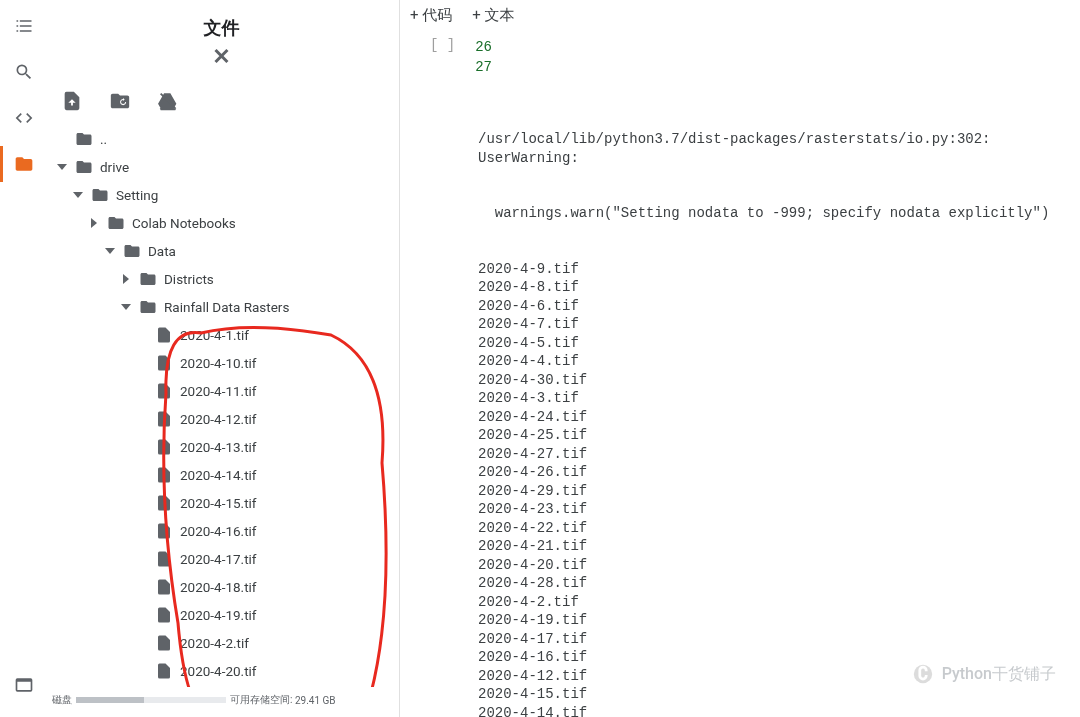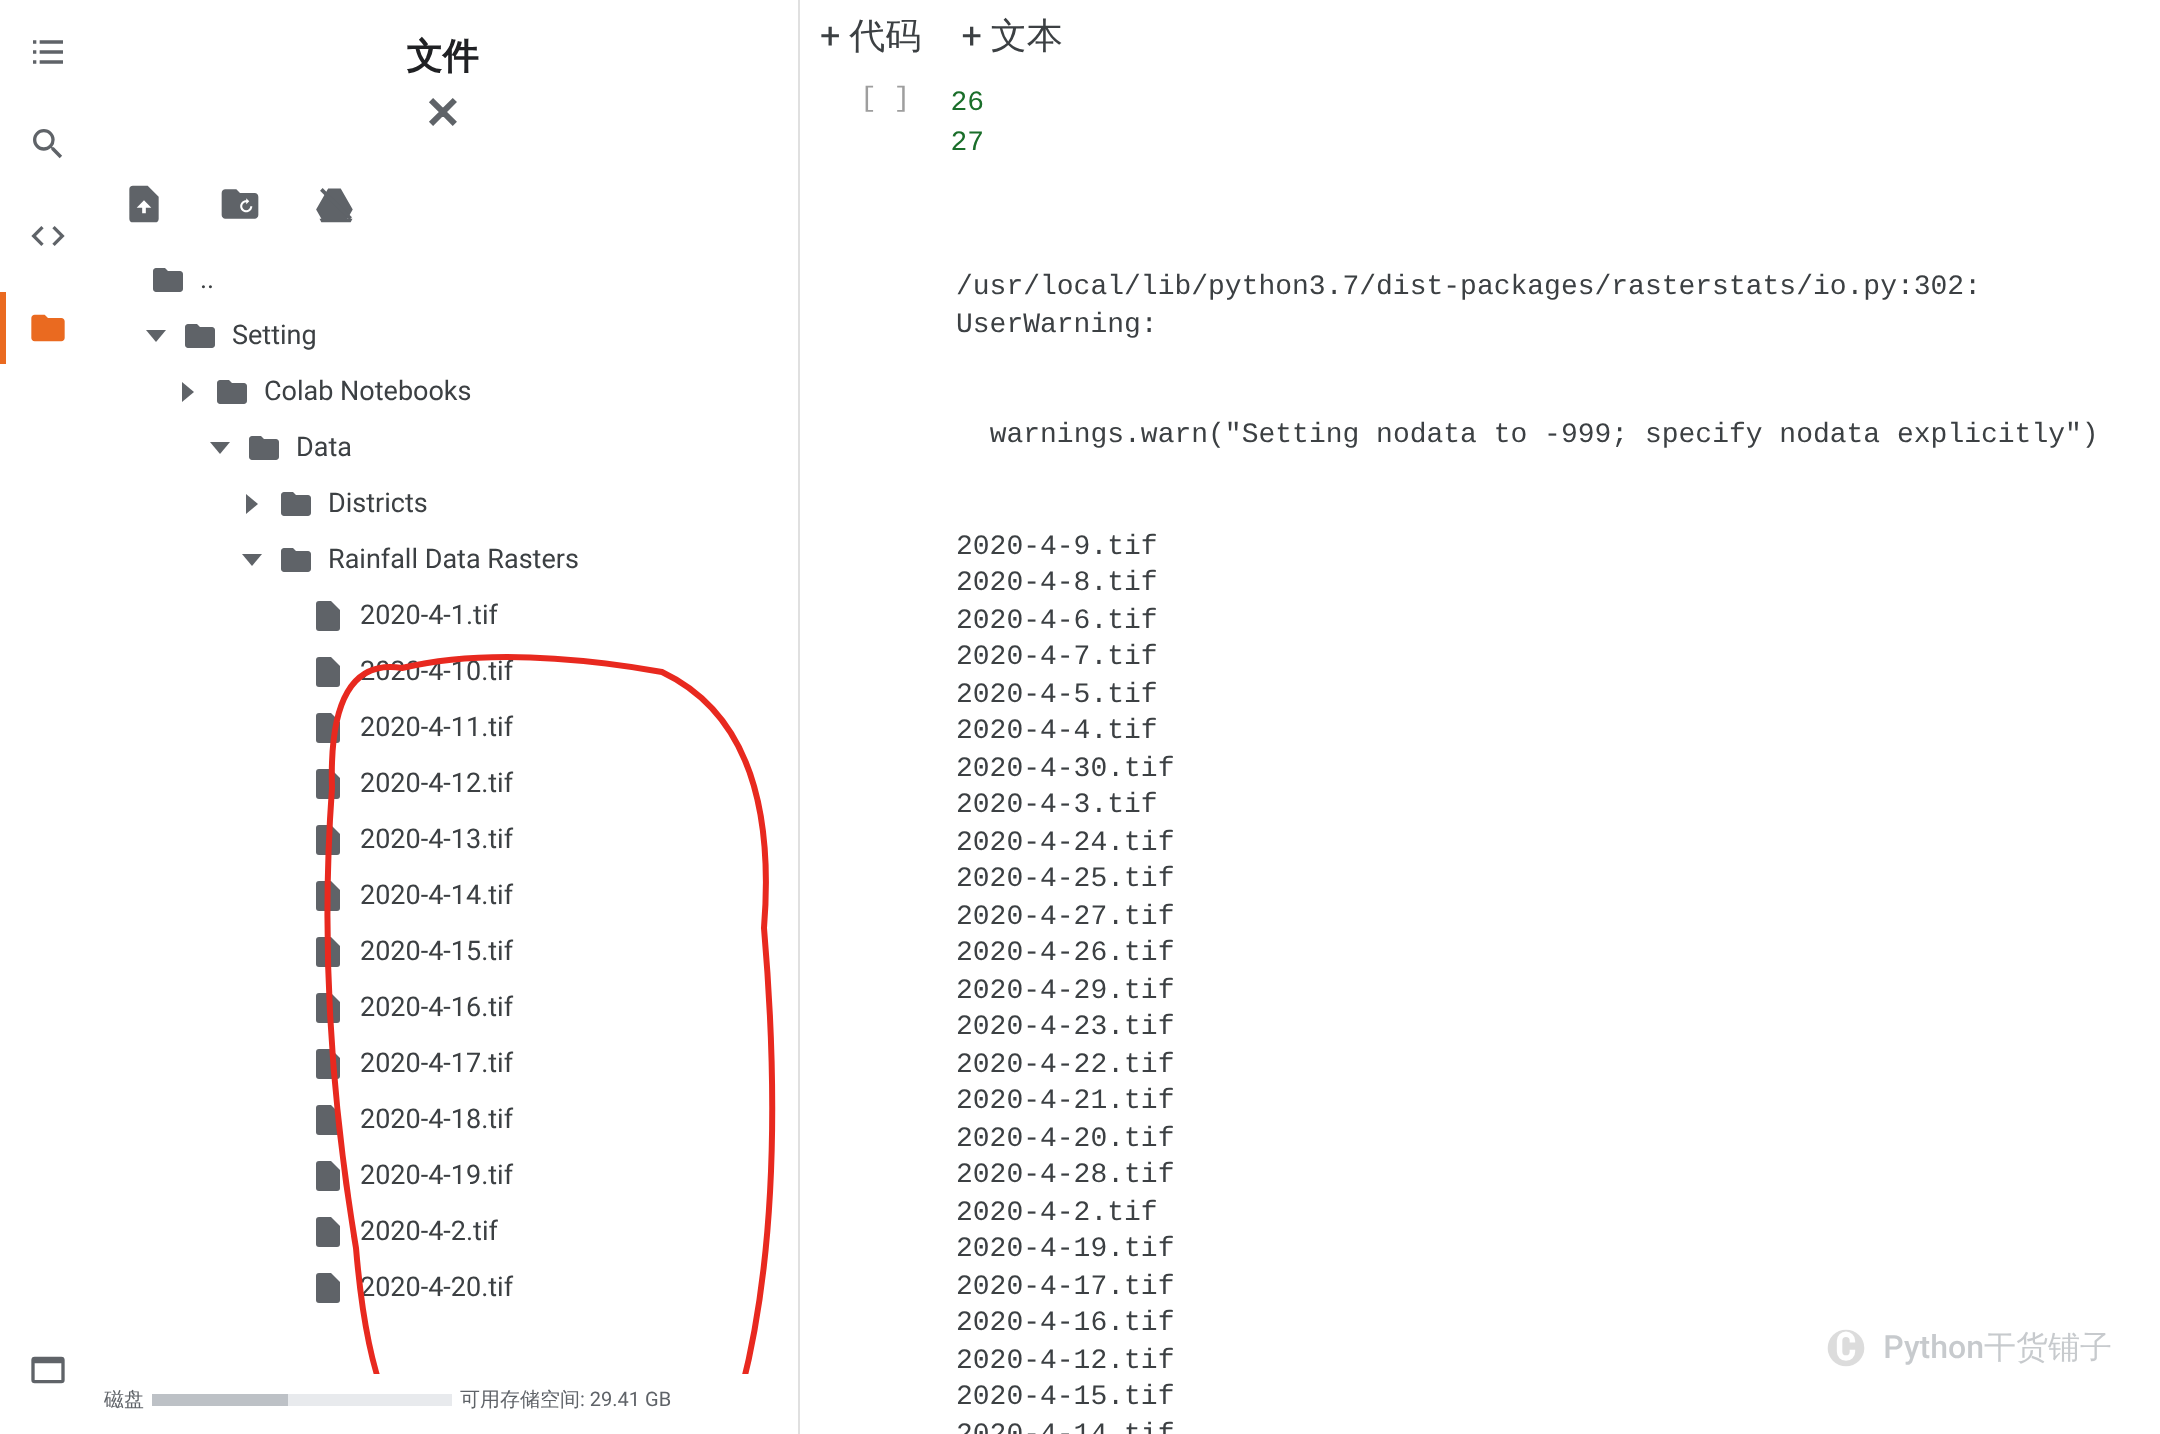--- a/index.html
+++ b/index.html
@@ -151,21 +151,21 @@
     flex: 1;
     display: flex;
     flex-direction: column;
     min-width: 0;
   }
   .top-actions {
     padding: 6px 10px;
     display: flex;
     gap: 20px;
     color: #3c4043;
-    font-size: 18px;
+    font-size: 15px;
   }
   .top-actions .act { cursor: pointer; }
 
   .cell {
     display: flex;
     padding: 6px 0 0 30px;
     color: #757575;
     font-family: Consolas, "Courier New", monospace;
     font-size: 14px;
   }
@@ -272,20 +272,33 @@
           <div class="row" style="padding-left:18px">
             <span class="node-icon">
                 <svg width="18" height="18" viewBox="0 0 24 24">
                   <path fill="#5f6368" d="M10 4H4c-1.1 0-2 .9-2 2v12c0 1.1.9 2 2 2h16c1.1 0 2-.9 2-2V8c0-1.1-.9-2-2-2h-8l-2-2z"></path>
                 </svg>
               </span>
             <span>..</span>
           </div>
         </li>
         <li>
+          <div class="row">
+            <span class="tw">
+                <svg width="10" height="10" viewBox="0 0 10 10">
+                  <path fill="currentColor" d="M0 2l5 6 5-6z"></path>
+                </svg>
+              </span>
+            <span class="node-icon">
+                <svg width="18" height="18" viewBox="0 0 24 24">
+                  <path fill="#5f6368" d="M10 4H4c-1.1 0-2 .9-2 2v12c0 1.1.9 2 2 2h16c1.1 0 2-.9 2-2V8c0-1.1-.9-2-2-2h-8l-2-2z"></path>
+                </svg>
+              </span>
+            <span>drive</span>
+          </div>
           <ul>
             <li>
               <div class="row">
                 <span class="tw">
                     <svg width="10" height="10" viewBox="0 0 10 10">
                       <path fill="currentColor" d="M0 2l5 6 5-6z"></path>
                     </svg>
                   </span>
                 <span class="node-icon">
                     <svg width="18" height="18" viewBox="0 0 24 24">

